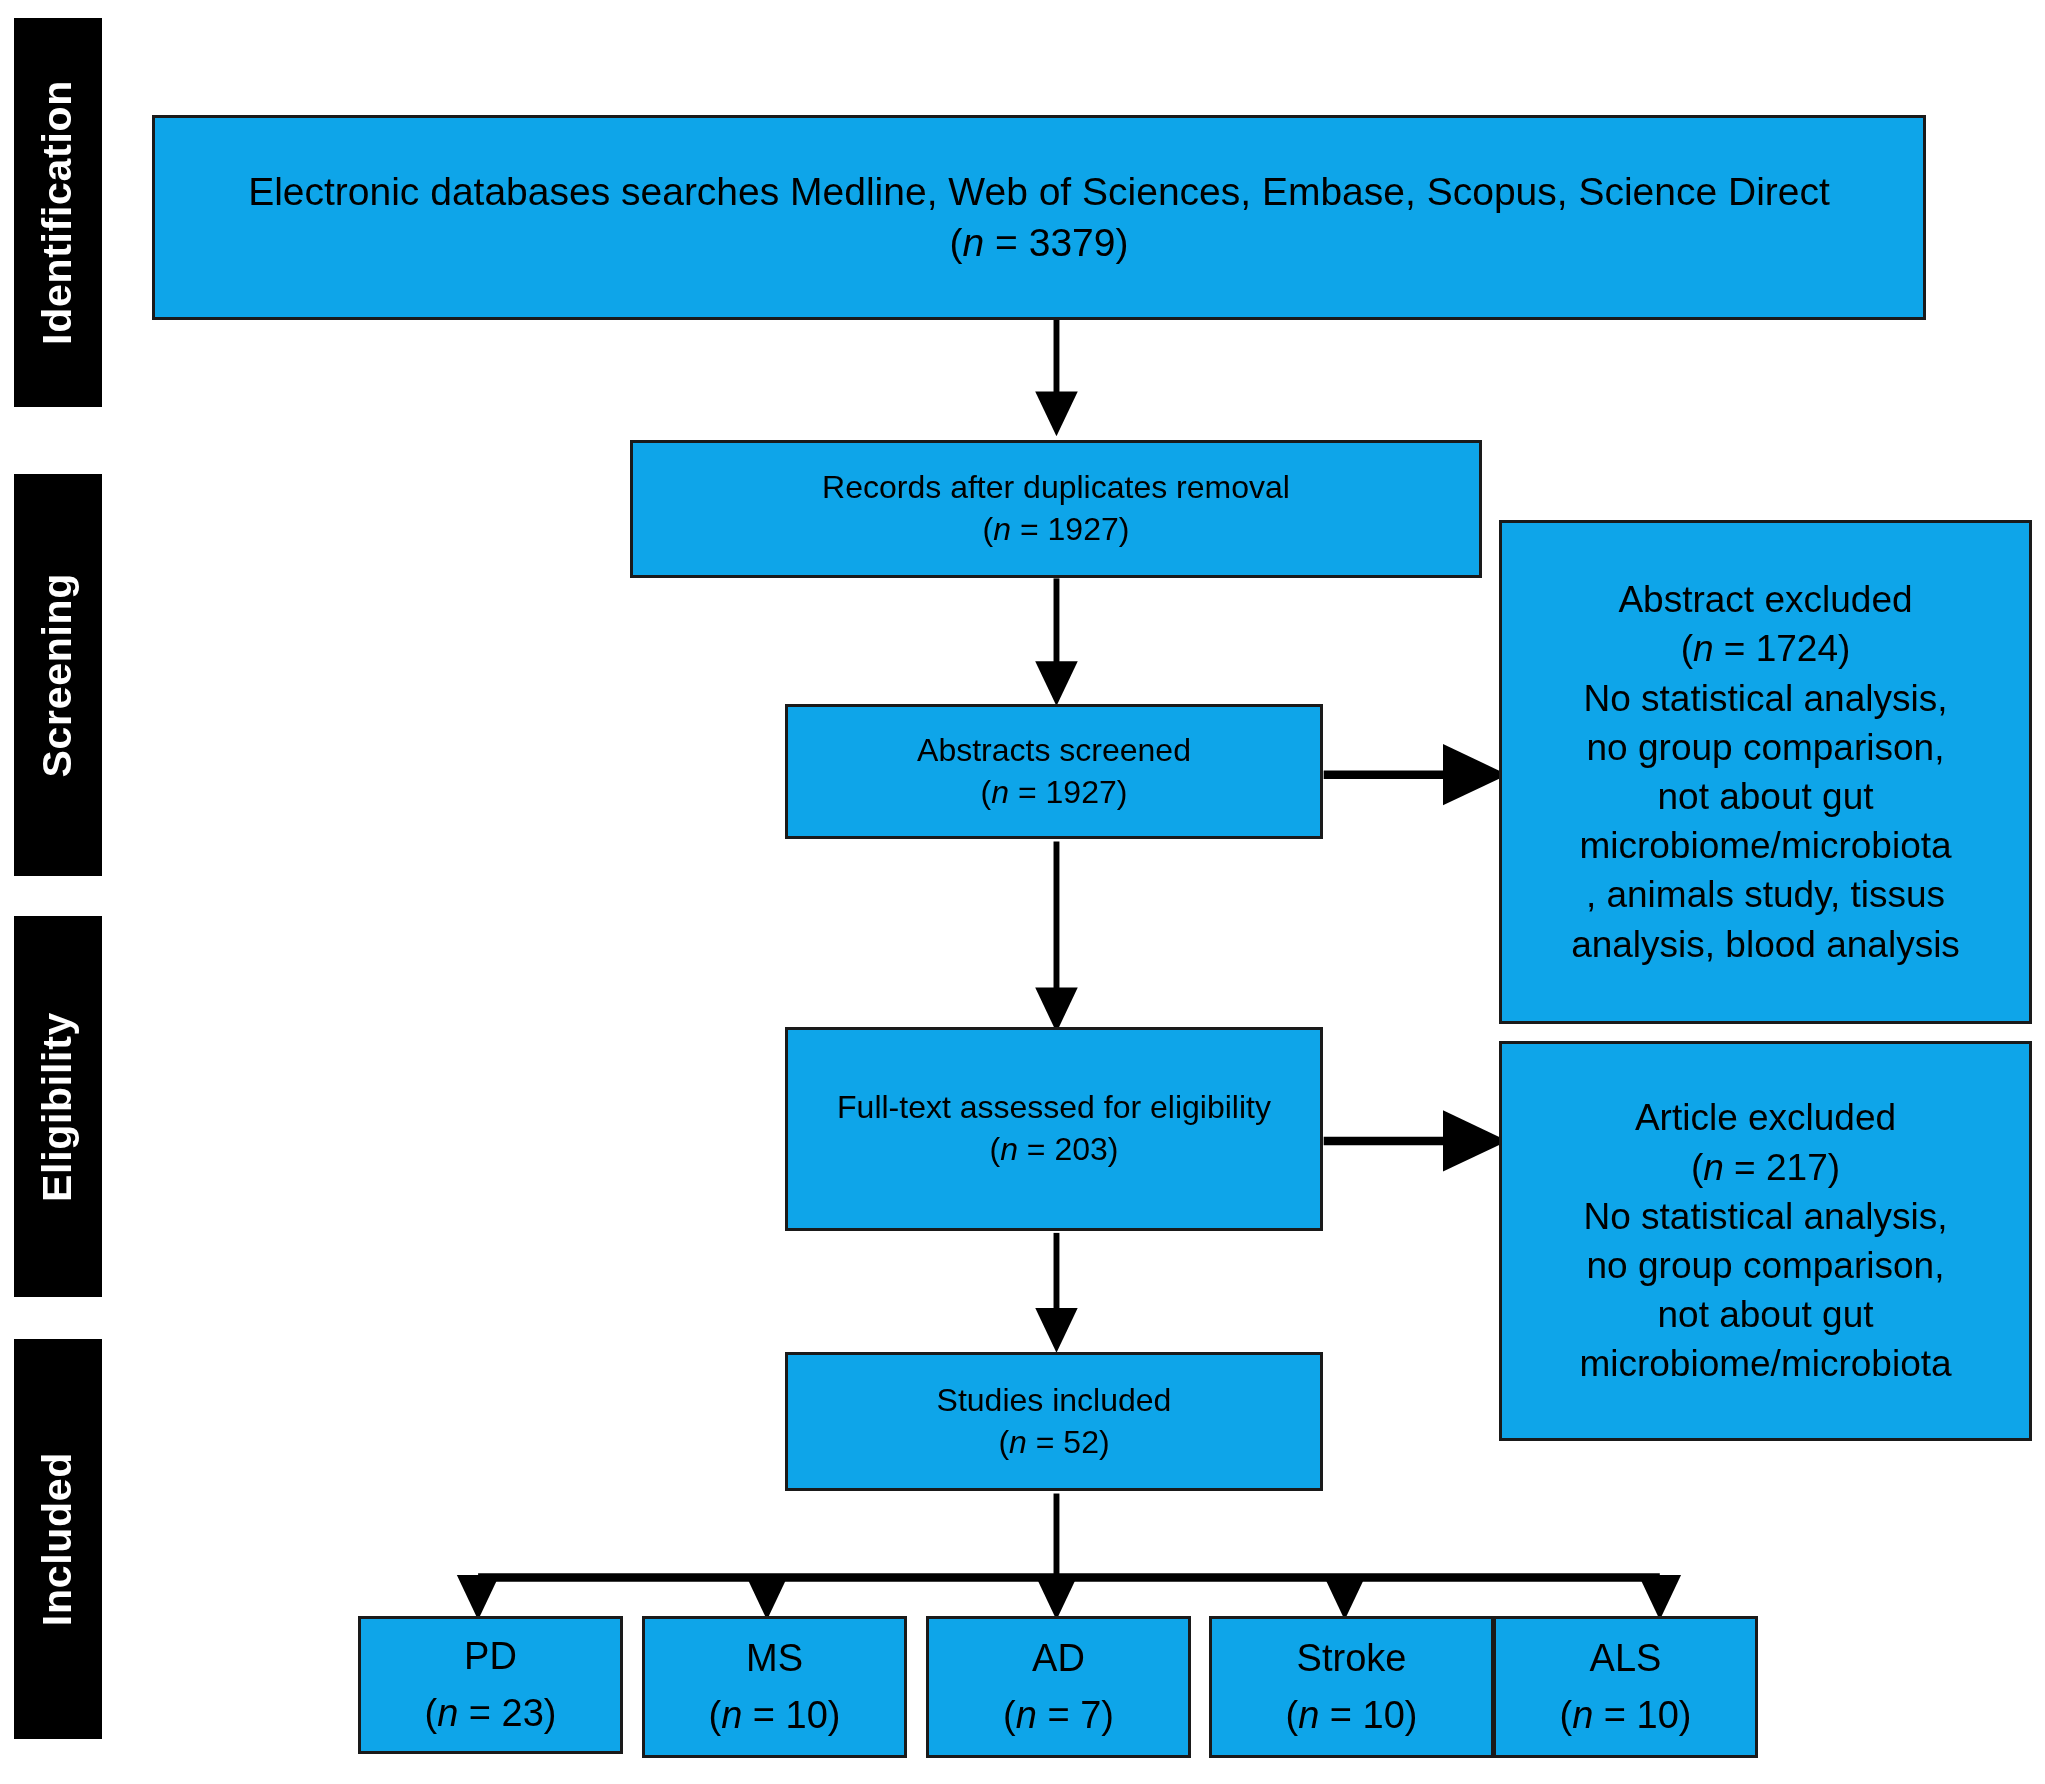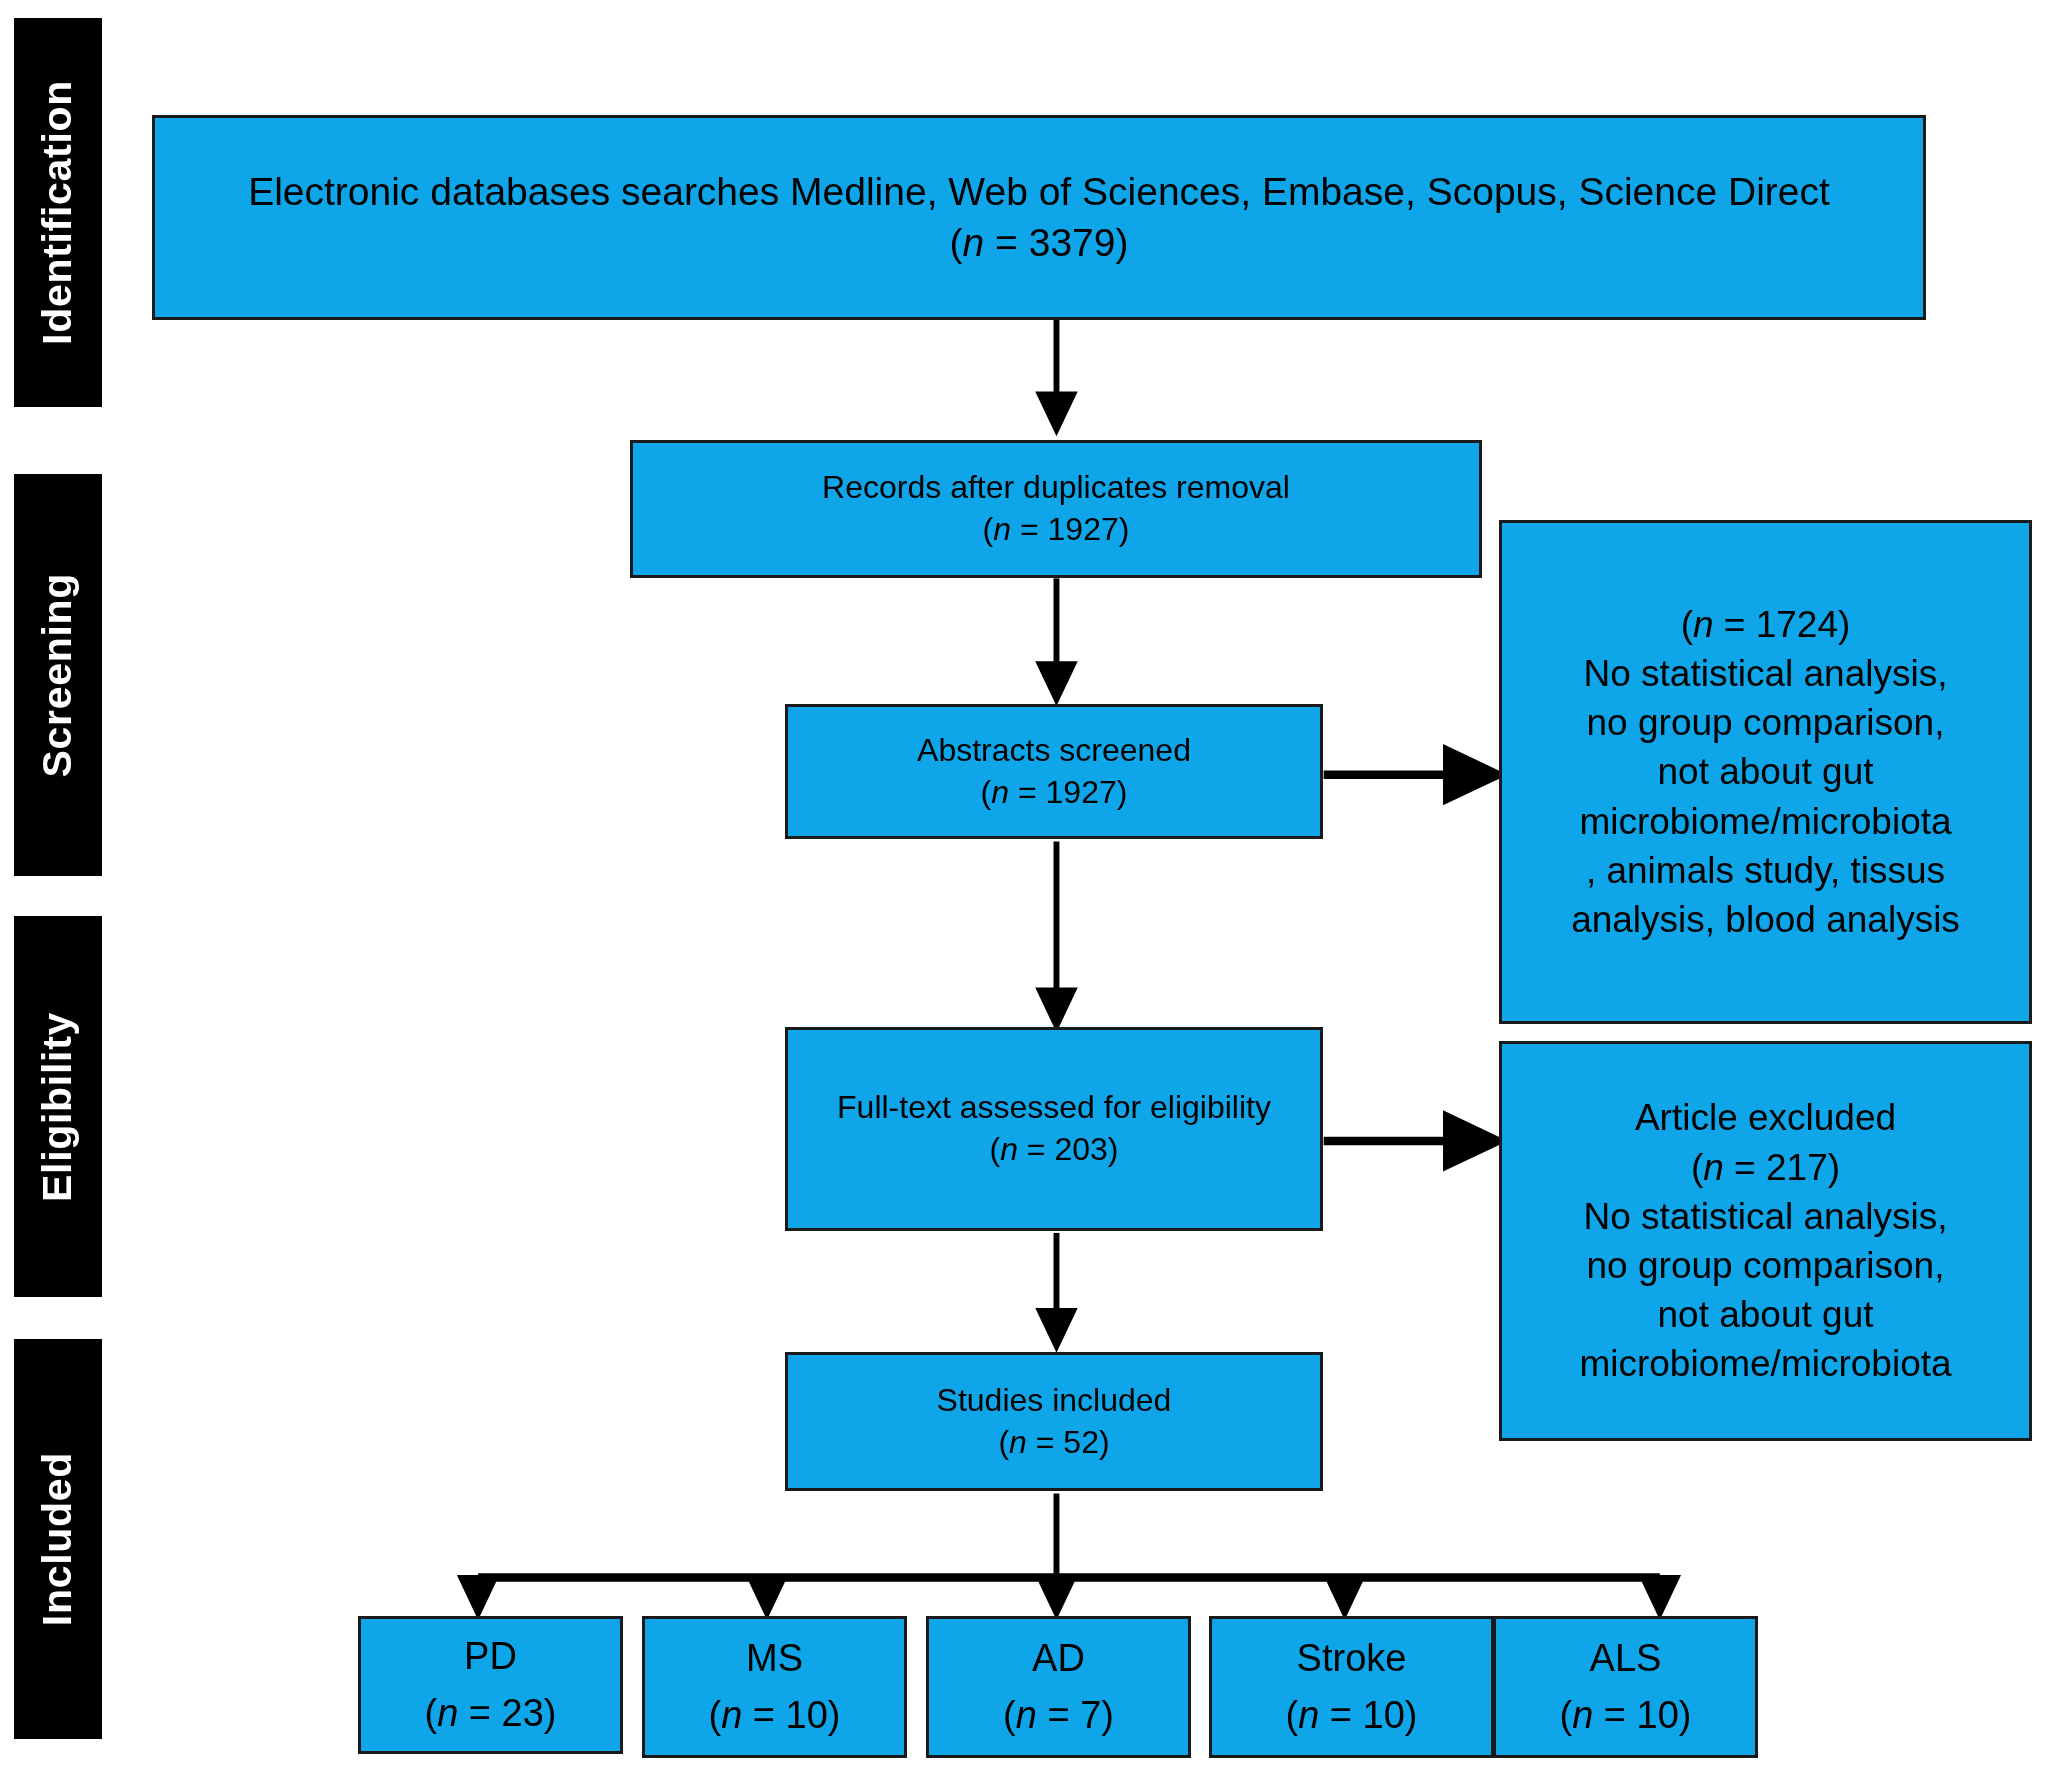--- a/index.html
+++ b/index.html
@@ -149,20 +149,21 @@
     <span class="line">Records after duplicates removal</span>
     <span class="nline"><span>(</span><i>n</i><span> = </span><span>1927</span><span>)</span></span>
   </div>
 
   <div class="box small" style="left:785px; top:704px; width:538px; height:135px;">
     <span class="line">Abstracts screened</span>
     <span class="nline"><span>(</span><i>n</i><span> = </span><span>1927</span><span>)</span></span>
   </div>
 
   <div class="box side" style="left:1499px; top:520px; width:533px; height:504px;">
+    <span class="line">Abstract excluded</span>
     <span class="nline"><span>(</span><i>n</i><span> = </span><span>1724</span><span>)</span></span>
     <span class="line">No statistical analysis,
 no group comparison,
 not about gut
 microbiome/microbiota
 , animals study, tissus
 analysis, blood analysis</span>
   </div>
 
   <div class="box small" style="left:785px; top:1027px; width:538px; height:204px;">

